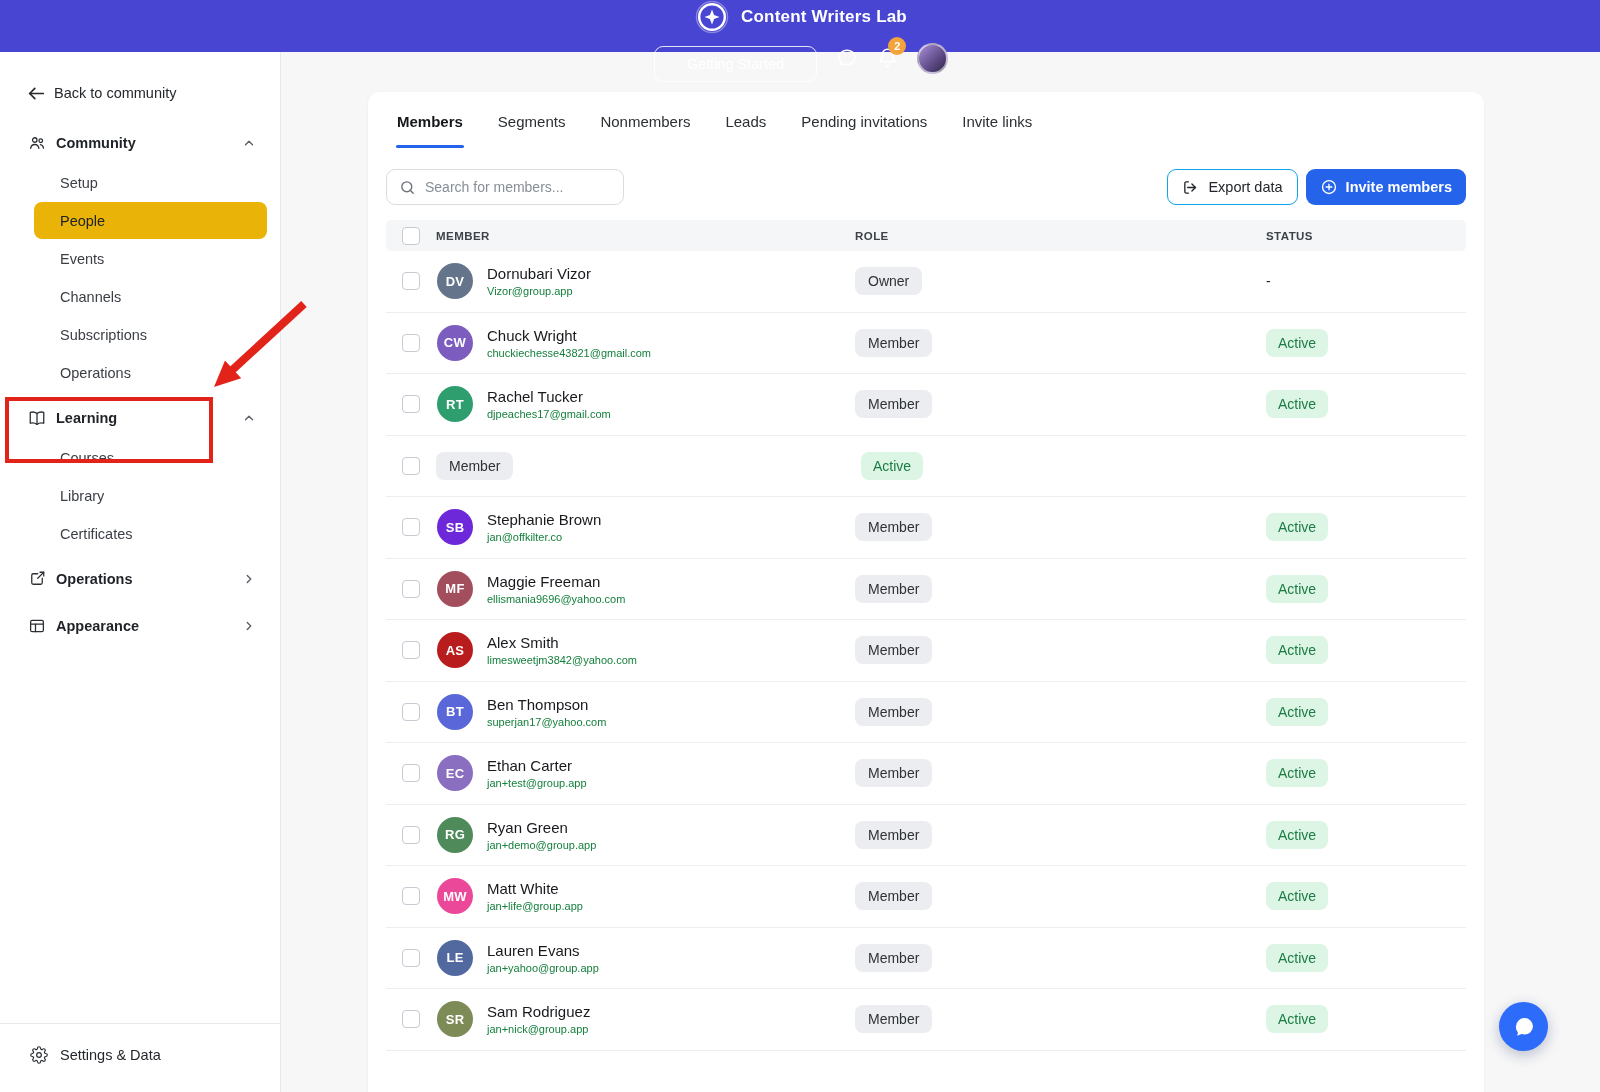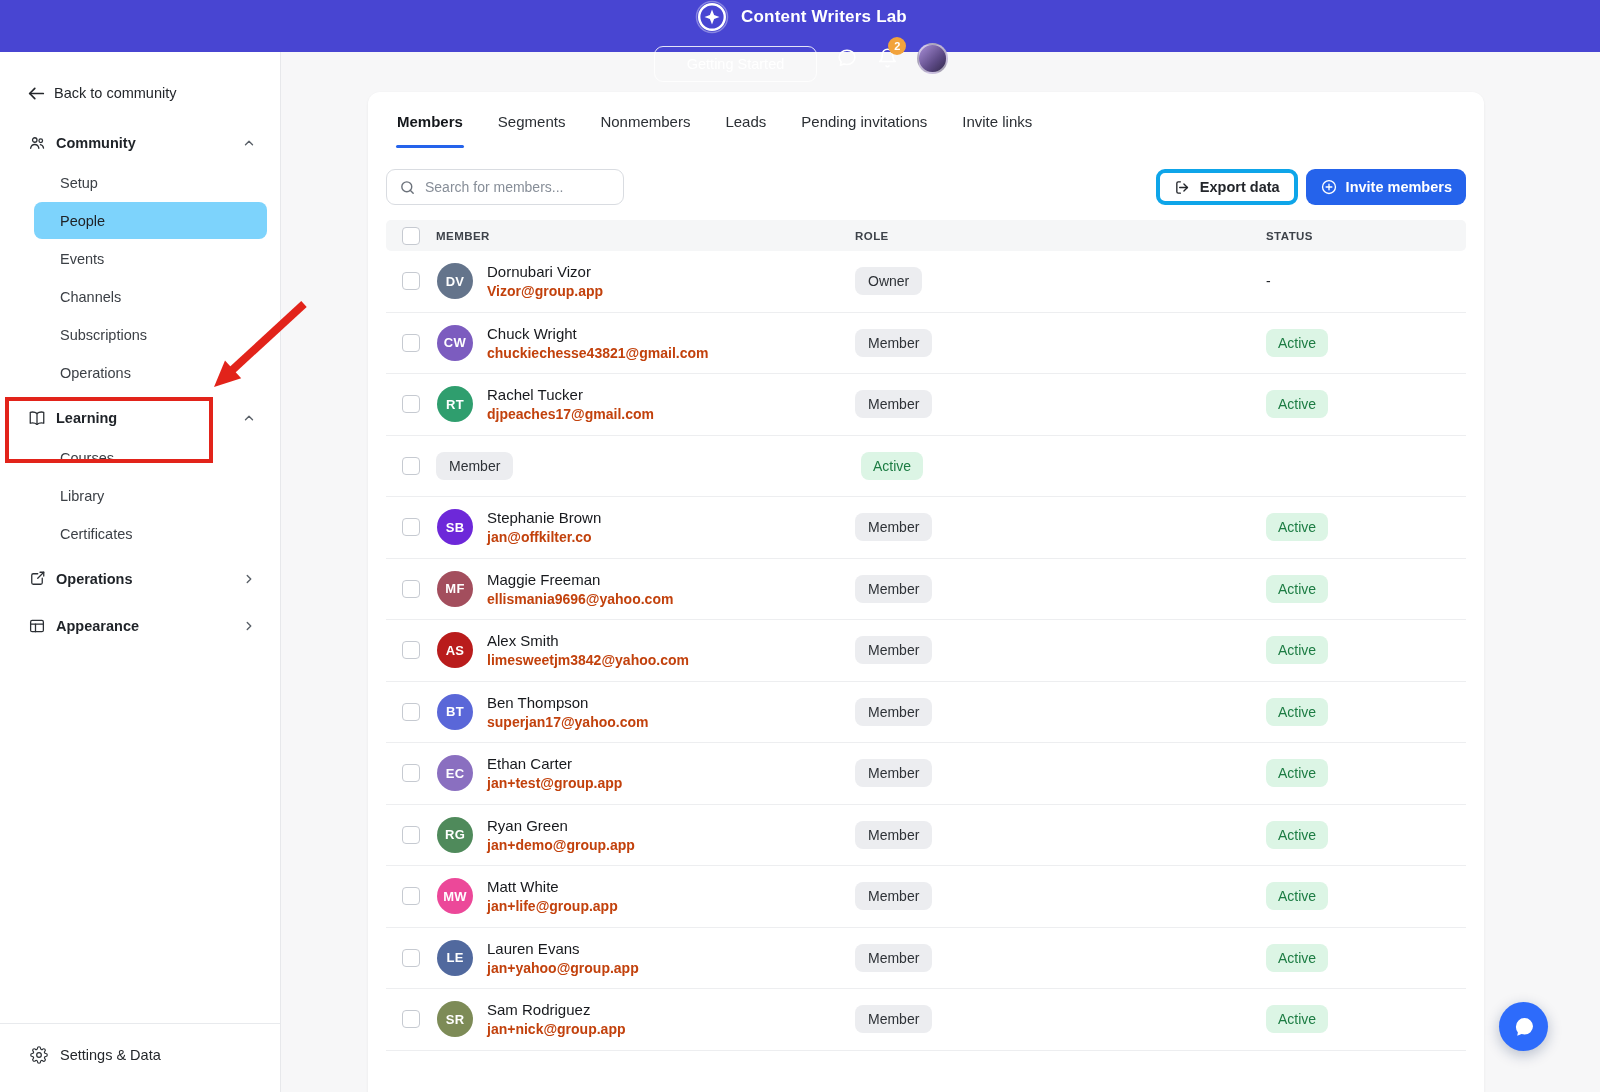--- a/index.html
+++ b/index.html
@@ -53,21 +53,21 @@
     display:flex; align-items:center; gap:10px; height:40px; margin-top:7px;
     padding:0 24px 0 28px; font-size:14.5px; font-weight:700; color:#1F2328; cursor:pointer;
   }
   .side-head .side-ic { display:flex; width:18px; }
   .side-head .side-ch { margin-left:auto; display:flex; }
   .side-item {
     height:37px; display:flex; align-items:center;
     margin:1px 13px 1px 34px; padding-left:26px; border-radius:8px;
     font-size:14.5px; color:#3C4046; cursor:pointer;
   }
-  .side-item.selected { background:#7dd3fc; color:#202327; }
+  .side-item.selected { background:#eab308; color:#202327; }
   .side-footer {
     position:absolute; bottom:0; left:0; right:0; border-top:1px solid #E8EAED;
     padding:22px 24px 28px 30px; display:flex; align-items:center; gap:12px;
     font-size:14.5px; font-weight:500; color:#24272B; cursor:pointer; background:#fff;
   }
 
   
   .main { position:absolute; left:282px; top:52px; right:0; bottom:0; background:#F7F7F8; }
   .card {
     position:absolute; left:86px; top:40px; width:1116px; height:1030px;
@@ -90,23 +90,23 @@
     width:238px; height:36px; border:1px solid #D9DCE1; border-radius:9px;
     display:flex; align-items:center; gap:9px; padding:0 12px; background:#fff;
   }
   .search input {
     border:none; outline:none; font-size:14px; width:100%; background:transparent;
     color:#2A2E33; font-family:inherit;
   }
   .search input::placeholder { color:#878E98; }
   .toolbar-right { margin-left:auto; display:flex; gap:8px; }
   .export-btn {
-    height:36px; border:4px solid #0ea5e9; background:#fff; border-radius:9px;
+    height:36px; border:1px solid #0ea5e9; background:#fff; border-radius:9px;
     padding:0 14px; display:flex; gap:9px; align-items:center; font-size:14.5px;
-    font-weight:700; color:#23262B; font-family:inherit; cursor:pointer;
+    font-weight:400; color:#23262B; font-family:inherit; cursor:pointer;
   }
   .invite-btn {
     height:36px; background:#2563EB; border:none; color:#fff; border-radius:9px;
     padding:0 14px; display:flex; gap:8px; align-items:center; font-size:14.5px;
     font-weight:700; font-family:inherit; cursor:pointer;
   }
 
   .table { margin-top:15px; }
   .thead, .trow { display:grid; grid-template-columns:50px 419px 405px 1fr; align-items:center; }
   .thead {
@@ -119,21 +119,21 @@
     width:18px; height:18px; border:1.5px solid #C6CAD1; border-radius:4px;
     background:#fff; display:inline-block; cursor:pointer;
   }
   .cell-member { display:flex; align-items:center; gap:14px; padding-left:1px; }
   .avatar {
     width:36px; height:36px; border-radius:50%; color:#fff; flex:0 0 36px;
     display:flex; align-items:center; justify-content:center;
     font-size:13px; font-weight:700; letter-spacing:.3px;
   }
   .m-name { font-size:15px; color:#17191D; font-weight:500; margin-bottom:3px; }
-  .m-email { font-size:14px; color:#c2410c;font-weight:bold; }
+  .m-email { font-size:11px; color:#15803d; }
   .badge-role {
     display:inline-block; background:#ECEDF0; color:#2E3237;
     font-size:14px; padding:6px 13px; border-radius:8px;
   }
   .cell-status { padding-left:6px; }
   .badge-status {
     display:inline-block; background:#DCF5E5; color:#1C7C43;
     font-size:14px; padding:6px 12px; border-radius:8px;
   }
   .status-dash { font-size:14px; color:#23262B; }

